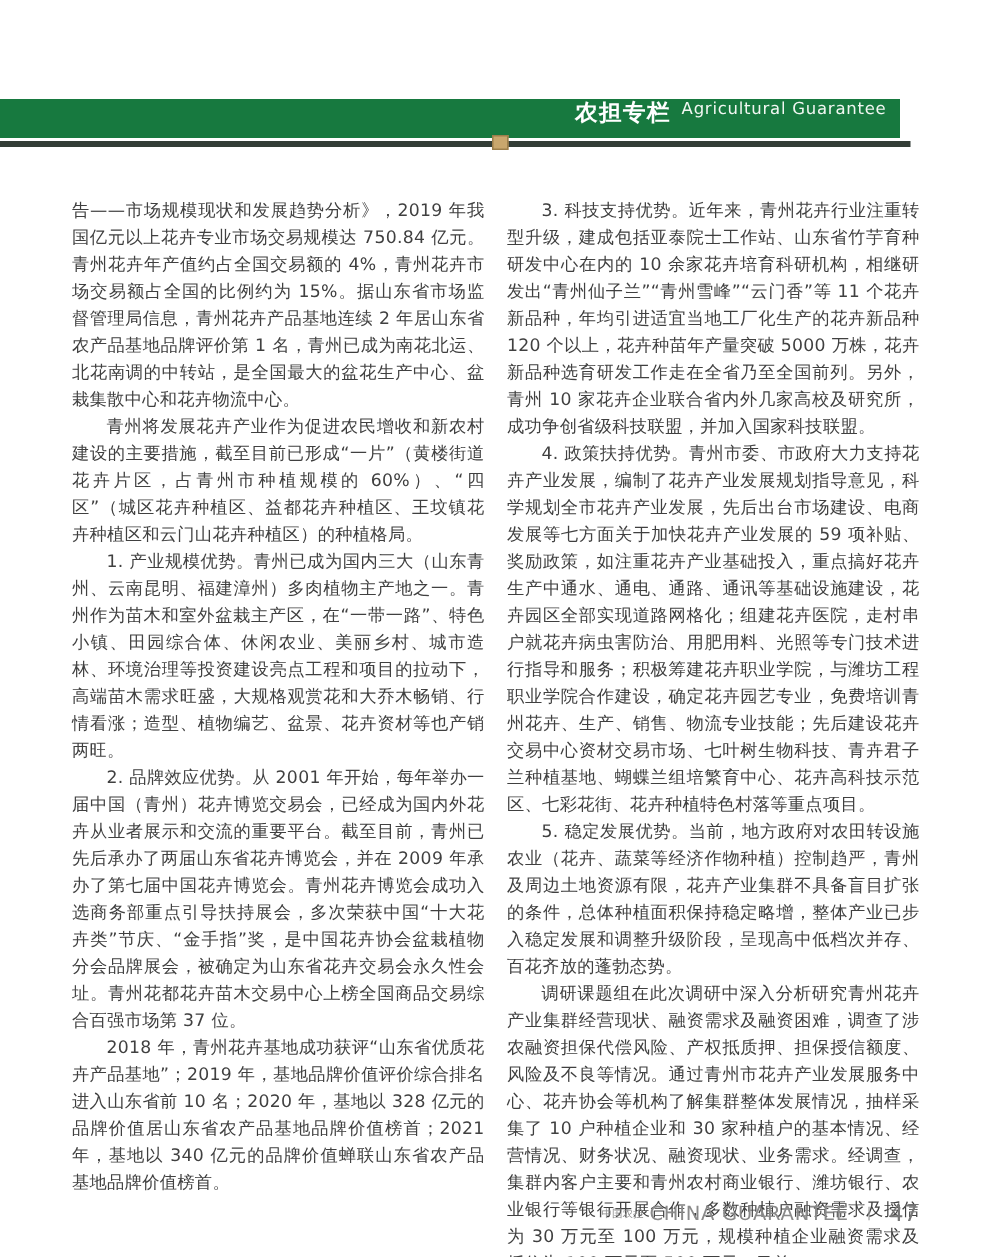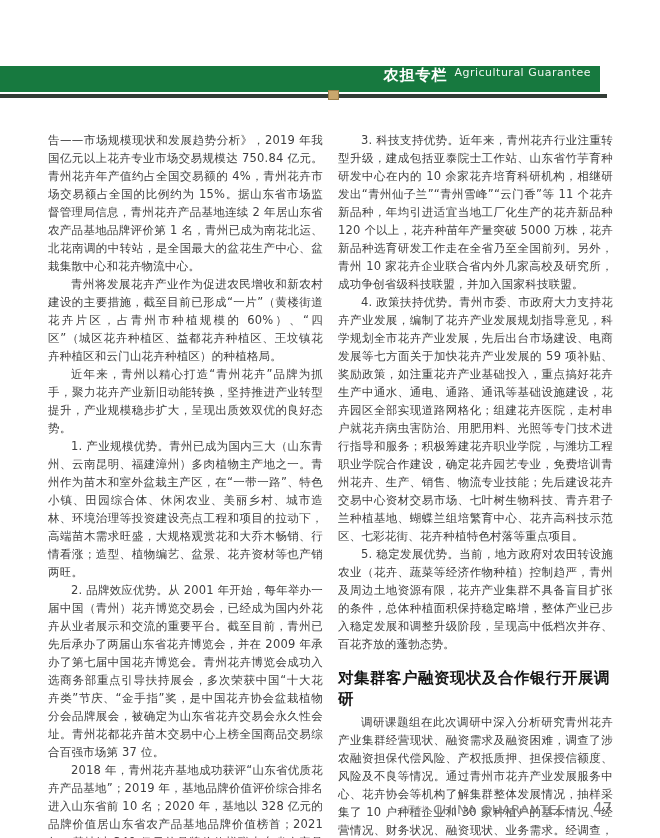--- a/index.html
+++ b/index.html
@@ -136,31 +136,29 @@
     <span class="banner-en">Agricultural Guarantee</span>
   </div>
   <div class="banner-rule"></div>
   <div class="banner-accent"></div>
 
   <div class="columns">
 
     <div class="col">
       <p class="body-p no-indent">告——市场规模现状和发展趋势分析》，2019 年我国亿元以上花卉专业市场交易规模达 750.84 亿元。青州花卉年产值约占全国交易额的 4%，青州花卉市场交易额占全国的比例约为 15%。据山东省市场监督管理局信息，青州花卉产品基地连续 2 年居山东省农产品基地品牌评价第 1 名，青州已成为南花北运、北花南调的中转站，是全国最大的盆花生产中心、盆栽集散中心和花卉物流中心。</p>
       <p class="body-p">青州将发展花卉产业作为促进农民增收和新农村建设的主要措施，截至目前已形成“一片”（黄楼街道花卉片区，占青州市种植规模的 60%）、“四区”（城区花卉种植区、益都花卉种植区、王坟镇花卉种植区和云门山花卉种植区）的种植格局。</p>
-      <p class="body-p">近年来，青州以精心打造“青州花卉”品牌为抓手，聚力花卉产业新旧动能转换，坚持推进产业转型提升，产业规模稳步扩大，呈现出质效双优的良好态势。</p>
       <p class="body-p">1. 产业规模优势。青州已成为国内三大（山东青州、云南昆明、福建漳州）多肉植物主产地之一。青州作为苗木和室外盆栽主产区，在“一带一路”、特色小镇、田园综合体、休闲农业、美丽乡村、城市造林、环境治理等投资建设亮点工程和项目的拉动下，高端苗木需求旺盛，大规格观赏花和大乔木畅销、行情看涨；造型、植物编艺、盆景、花卉资材等也产销两旺。</p>
       <p class="body-p">2. 品牌效应优势。从 2001 年开始，每年举办一届中国（青州）花卉博览交易会，已经成为国内外花卉从业者展示和交流的重要平台。截至目前，青州已先后承办了两届山东省花卉博览会，并在 2009 年承办了第七届中国花卉博览会。青州花卉博览会成功入选商务部重点引导扶持展会，多次荣获中国“十大花卉类”节庆、“金手指”奖，是中国花卉协会盆栽植物分会品牌展会，被确定为山东省花卉交易会永久性会址。青州花都花卉苗木交易中心上榜全国商品交易综合百强市场第 37 位。</p>
       <p class="body-p">2018 年，青州花卉基地成功获评“山东省优质花卉产品基地”；2019 年，基地品牌价值评价综合排名进入山东省前 10 名；2020 年，基地以 328 亿元的品牌价值居山东省农产品基地品牌价值榜首；2021 年，基地以 340 亿元的品牌价值蝉联山东省农产品基地品牌价值榜首。</p>
     </div>
 
     <div class="col">
       <p class="body-p">3. 科技支持优势。近年来，青州花卉行业注重转型升级，建成包括亚泰院士工作站、山东省竹芋育种研发中心在内的 10 余家花卉培育科研机构，相继研发出“青州仙子兰”“青州雪峰”“云门香”等 11 个花卉新品种，年均引进适宜当地工厂化生产的花卉新品种 120 个以上，花卉种苗年产量突破 5000 万株，花卉新品种选育研发工作走在全省乃至全国前列。另外，青州 10 家花卉企业联合省内外几家高校及研究所，成功争创省级科技联盟，并加入国家科技联盟。</p>
       <p class="body-p">4. 政策扶持优势。青州市委、市政府大力支持花卉产业发展，编制了花卉产业发展规划指导意见，科学规划全市花卉产业发展，先后出台市场建设、电商发展等七方面关于加快花卉产业发展的 59 项补贴、奖励政策，如注重花卉产业基础投入，重点搞好花卉生产中通水、通电、通路、通讯等基础设施建设，花卉园区全部实现道路网格化；组建花卉医院，走村串户就花卉病虫害防治、用肥用料、光照等专门技术进行指导和服务；积极筹建花卉职业学院，与潍坊工程职业学院合作建设，确定花卉园艺专业，免费培训青州花卉、生产、销售、物流专业技能；先后建设花卉交易中心资材交易市场、七叶树生物科技、青卉君子兰种植基地、蝴蝶兰组培繁育中心、花卉高科技示范区、七彩花街、花卉种植特色村落等重点项目。</p>
       <p class="body-p">5. 稳定发展优势。当前，地方政府对农田转设施农业（花卉、蔬菜等经济作物种植）控制趋严，青州及周边土地资源有限，花卉产业集群不具备盲目扩张的条件，总体种植面积保持稳定略增，整体产业已步入稳定发展和调整升级阶段，呈现高中低档次并存、百花齐放的蓬勃态势。</p>
-      <h2 class="section-heading">对集群客户融资现状及合作银行开展调研</h2>
       <p class="body-p">调研课题组在此次调研中深入分析研究青州花卉产业集群经营现状、融资需求及融资困难，调查了涉农融资担保代偿风险、产权抵质押、担保授信额度、风险及不良等情况。通过青州市花卉产业发展服务中心、花卉协会等机构了解集群整体发展情况，抽样采集了 10 户种植企业和 30 家种植户的基本情况、经营情况、财务状况、融资现状、业务需求。经调查，集群内客户主要和青州农村商业银行、潍坊银行、农业银行等银行开展合作，多数种植户融资需求及授信为 30 万元至 100 万元，规模种植企业融资需求及授信为 100 万元至 500 万元；目前</p>
     </div>
 
   </div>
 
   <div class="footer">
     <span class="footer-brand-zh">中国农担</span>
     <span class="footer-brand-en">CHINA GUARANTEE</span>
     <span class="footer-sep">|</span>
     <span class="footer-page">47</span>

